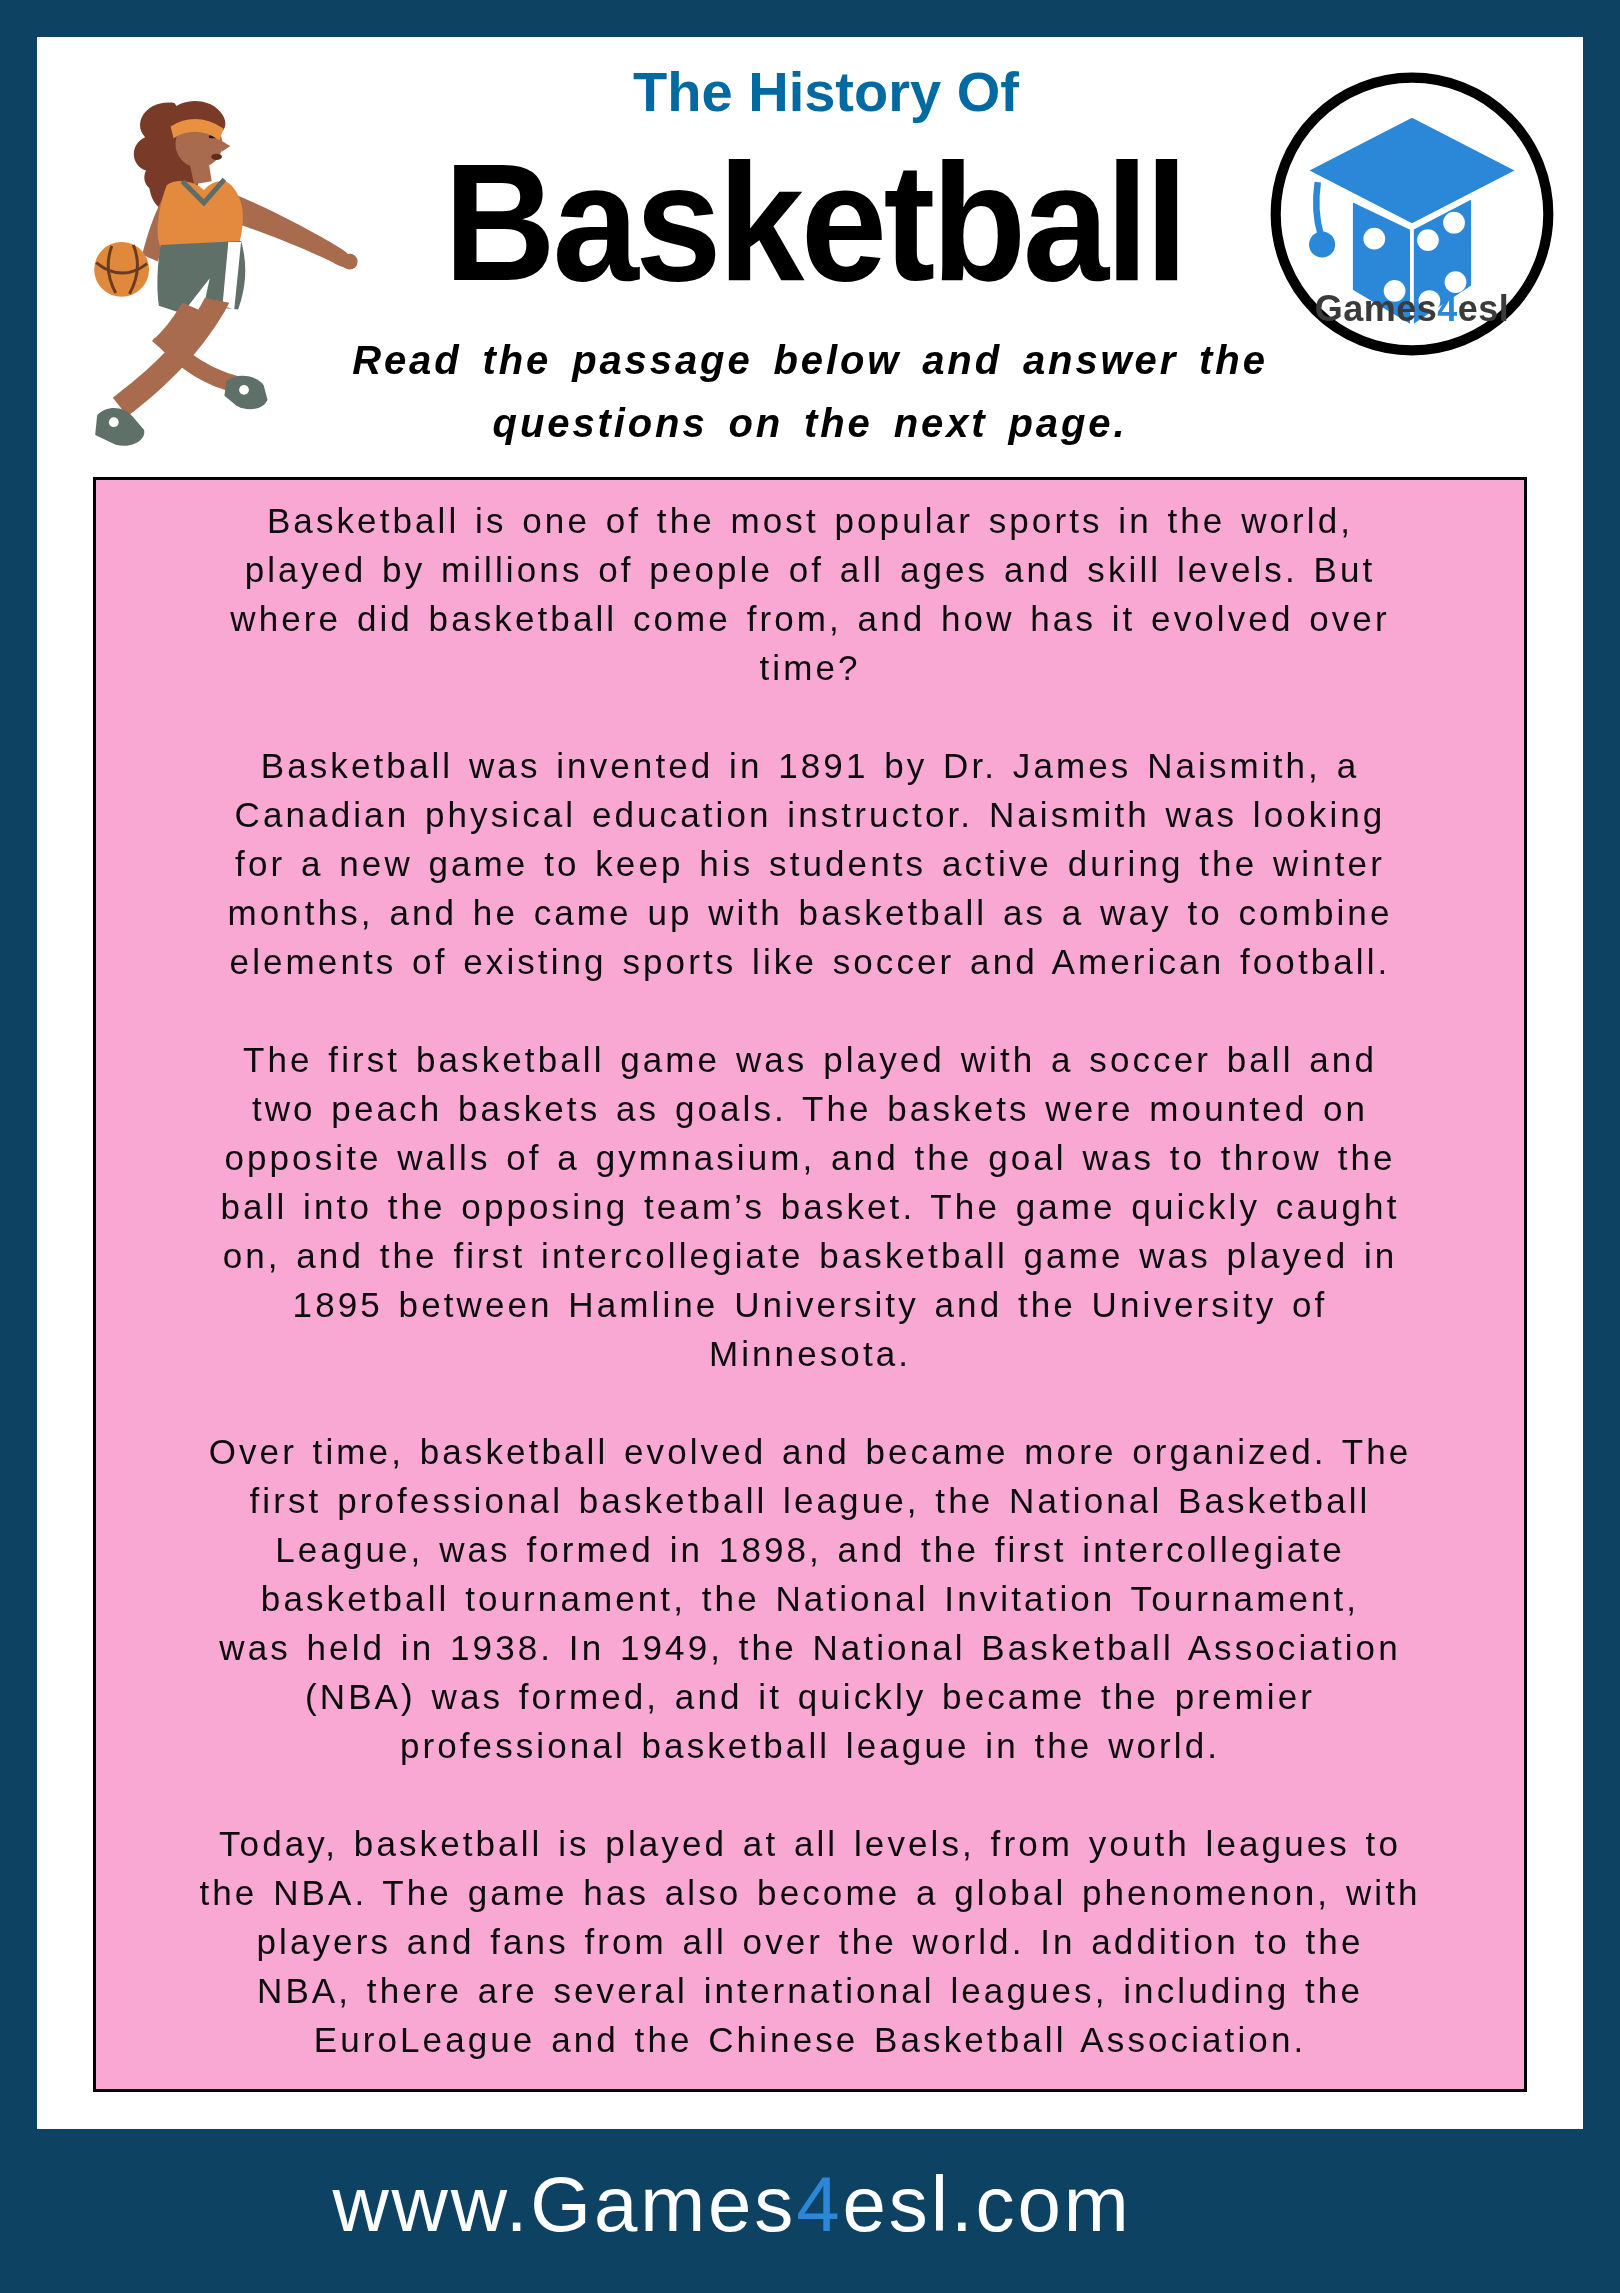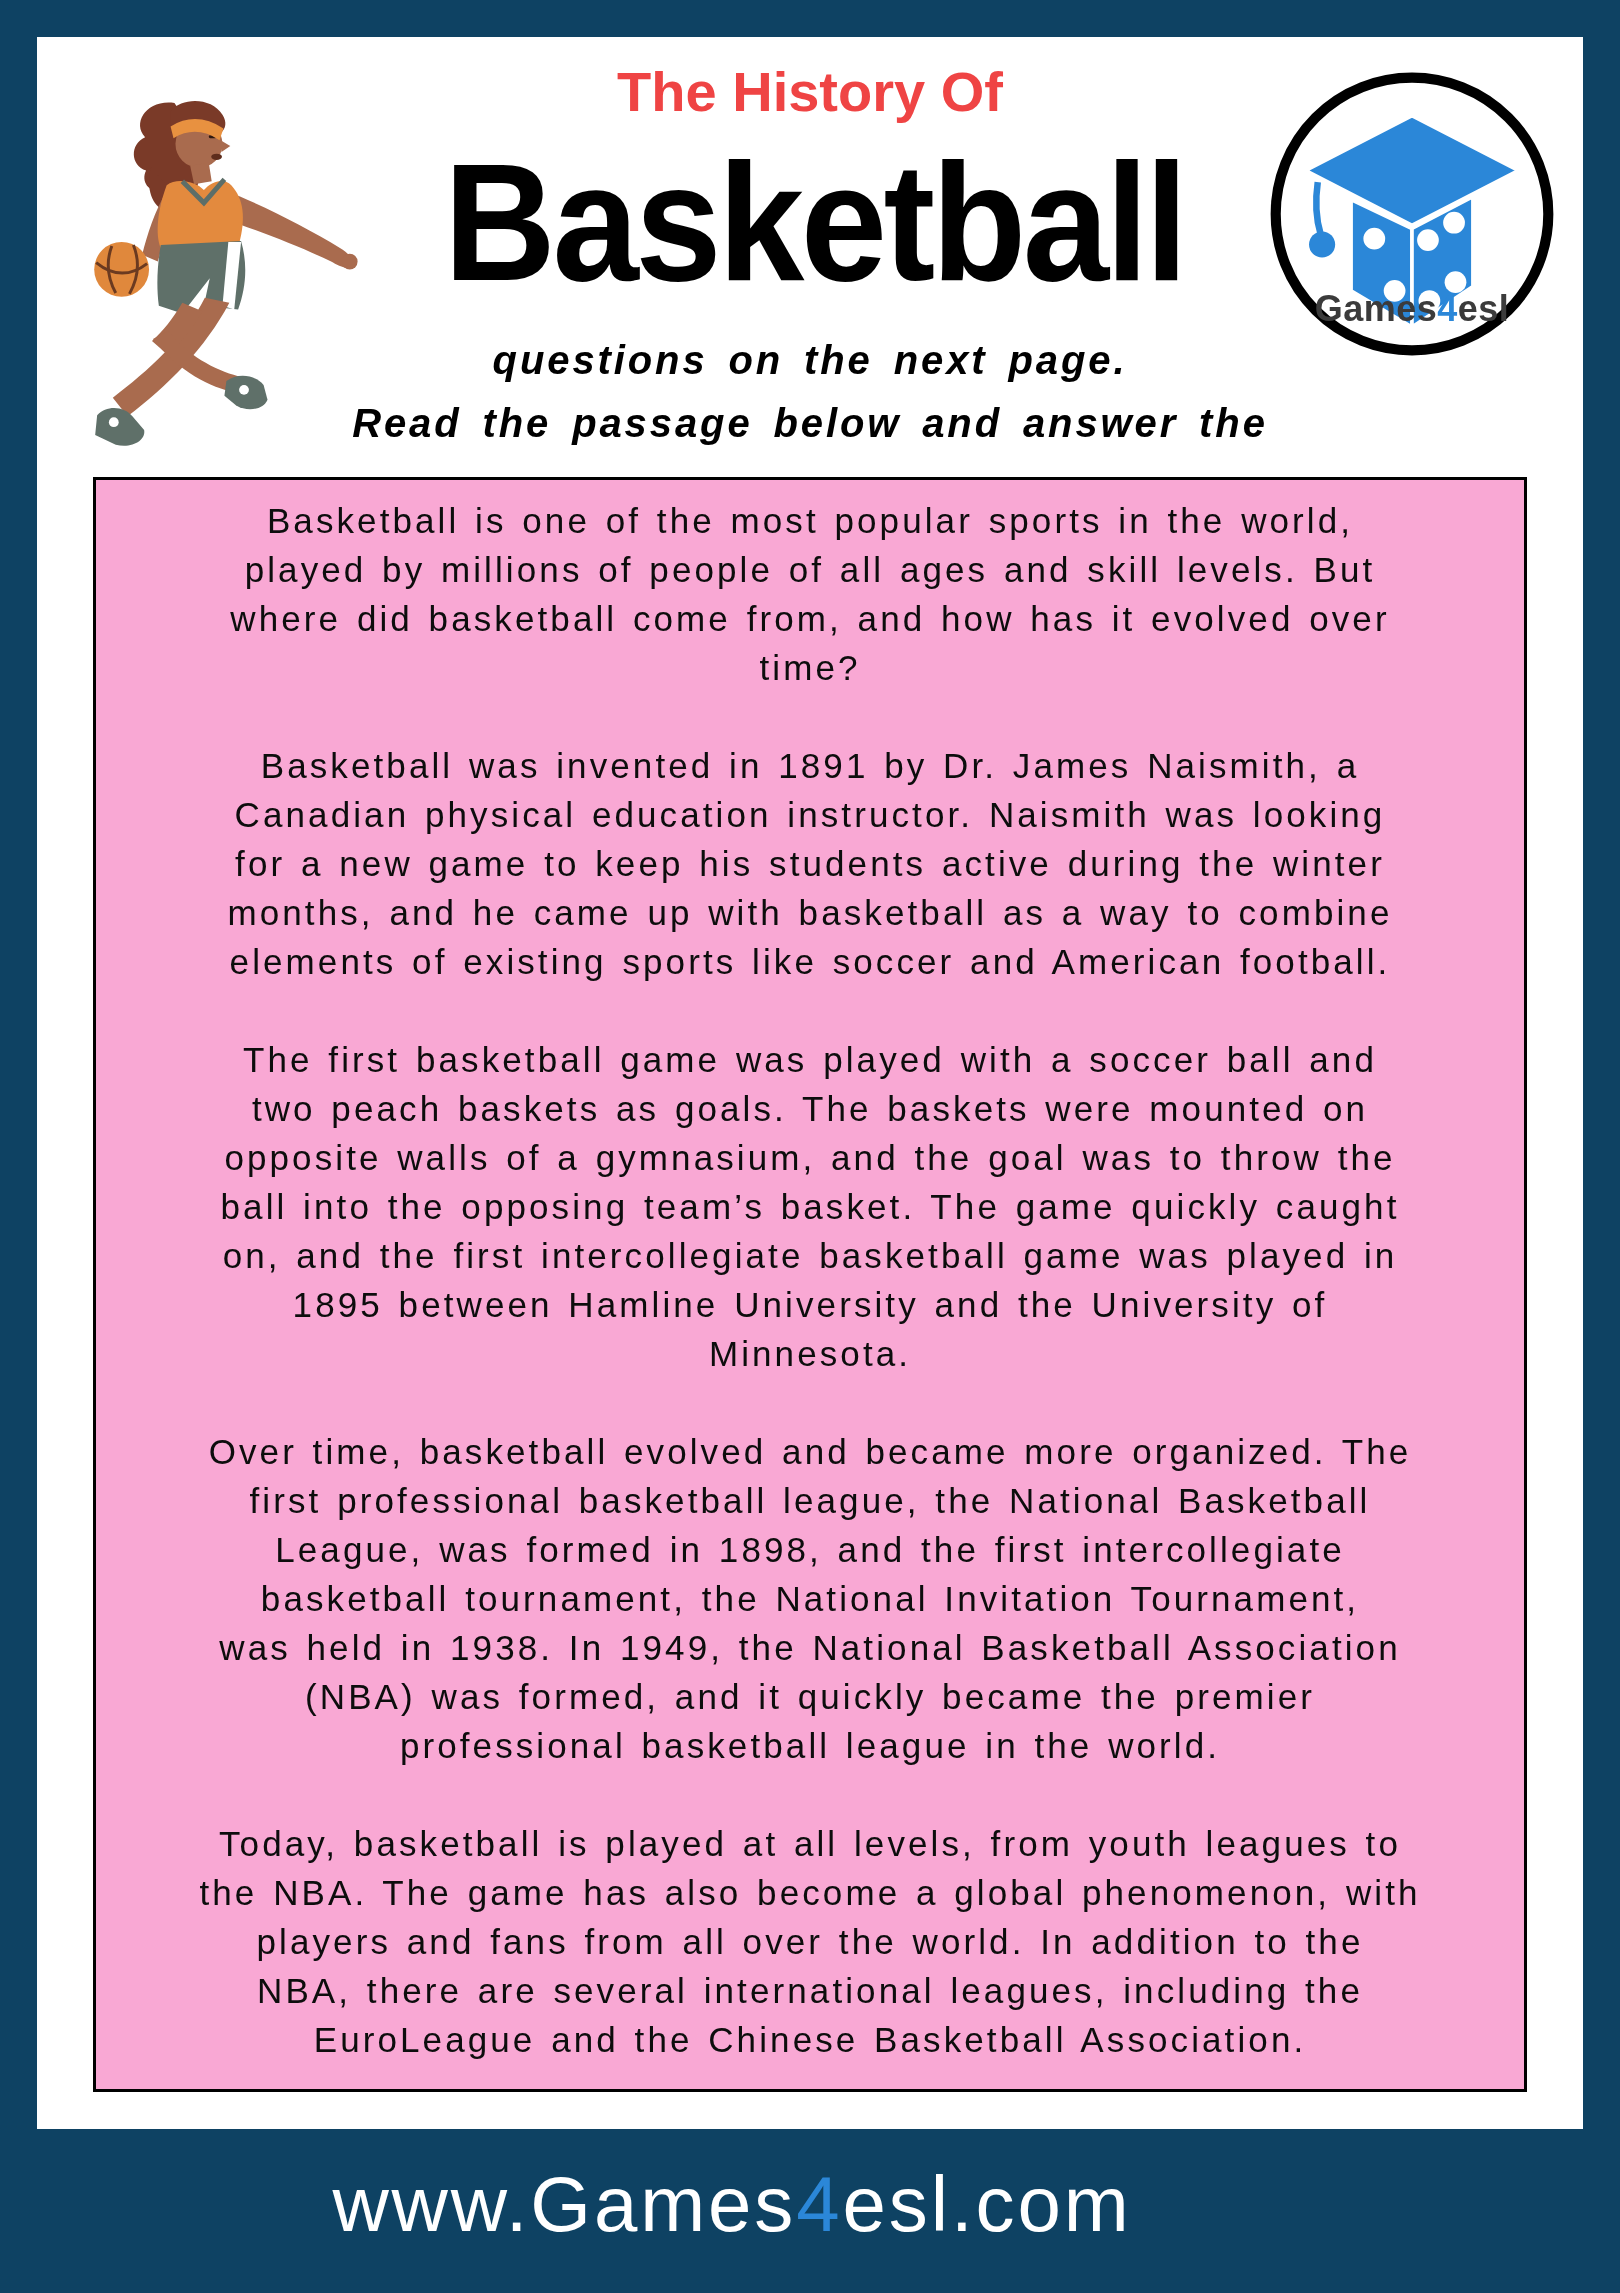--- a/index.html
+++ b/index.html
@@ -17,22 +17,22 @@
     background:#ffffff;
   }
   
   .player-illustration{
     position:absolute; left:19.6px; top:54px;
     width:328px; height:397px;
   }
   .title-small{
     position:absolute; top:27.4px; left:0; width:100%;
     text-align:center;
-    font-size:56px; font-weight:bold; color:#ef4444;
-    letter-spacing:0px; line-height:1;
+    font-size:56px; font-weight:bold; color:#0369a1;
+    letter-spacing:0px; line-height:1;padding-left:16px;
   }
   .title-big{
     position:absolute; top:102px; left:4px; width:100%;
     text-align:center;
     font-size:167px; font-weight:bold; color:#000;
     line-height:1; white-space:nowrap;
   }
   .title-big .squeeze{
     display:inline-block;
     transform:scaleX(0.93);
@@ -150,22 +150,22 @@
       <path d="M173,296 C185,287 203,290 211,300 L215,315 C211,325 195,328 183,321 L171,311 Z" fill="#5f7069"></path>
       <circle cx="191" cy="305" r="5" fill="#ffffff"></circle>
     </g>
   </svg>
 
   <div class="title-small">The History Of</div>
   <div class="title-big">
     <span class="squeeze">Basketball</span>
   </div>
   <div class="instruction">
+    <div>Read the passage below and answer the</div>
     <div>questions on the next page.</div>
-    <div>Read the passage below and answer the</div>
   </div>
 
   <div class="logo">
     <svg width="290" height="290" viewBox="0 0 200 200" xmlns="http://www.w3.org/2000/svg">
       <circle cx="100" cy="100" r="94" fill="#ffffff" stroke="#000000" stroke-width="7"></circle>
 
       <g>
         <path d="M58,90 L100,110 L100,178 L58,153 Z" fill="#2b87d8" stroke="#ffffff" stroke-width="2.5"></path>
         <path d="M100,110 L142,88 L142,150 L100,178 Z" fill="#2b87d8" stroke="#ffffff" stroke-width="2.5"></path>
         <circle cx="74" cy="117" r="7.5" fill="#ffffff"></circle>

